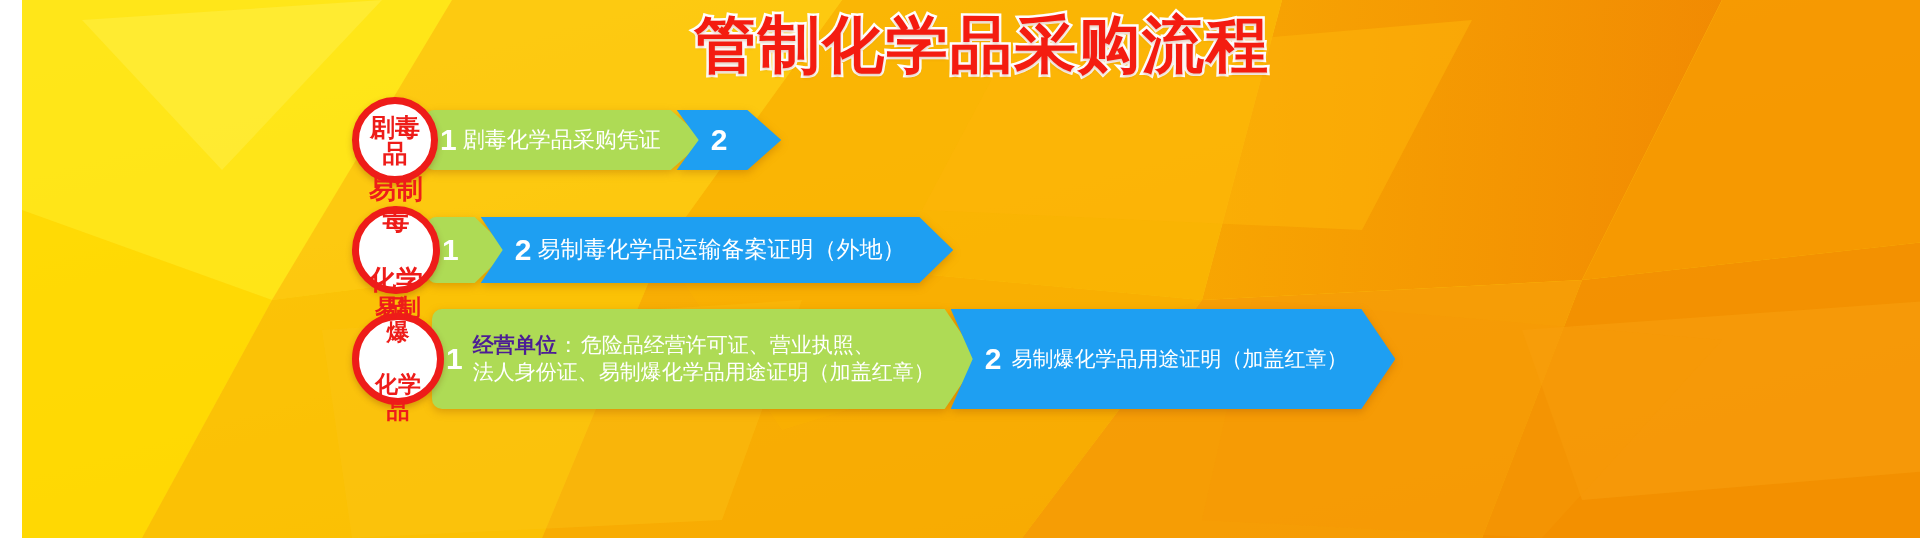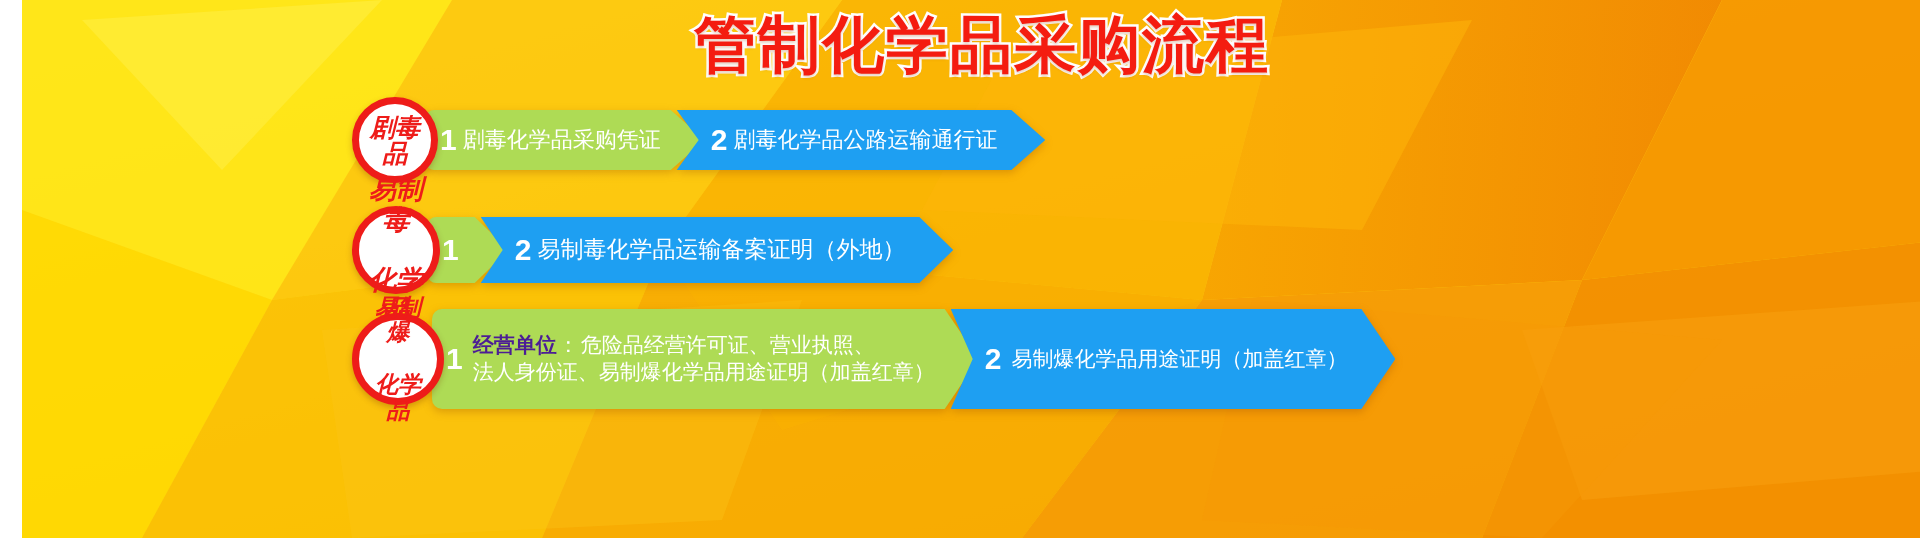--- a/index.html
+++ b/index.html
@@ -59,21 +59,21 @@
     justify-content: center;
     text-align: center;
     color: #ee1c19;
     font-weight: bold;
     box-shadow: 0 3px 6px rgba(120,50,0,.3);
     z-index: 6;
   }
   #row-0 .badge { width: 86px; height: 86px; font-size: 25px; line-height: 1.05; }
   #row-1 .badge { width: 88px; height: 88px; font-size: 27px; line-height: 1.12; }
   #row-2 .badge { width: 92px; height: 92px; font-size: 23px; line-height: 1.12; }
-  .badge span { display: block; padding: 0 4px; font-style: italic; }
+  .badge span { display: block; padding: 0 4px; }
 
   
   .track {
     position: relative;
     margin-left: -12px;
     display: flex;
     align-items: stretch;
     filter: drop-shadow(0 3px 4px rgba(140,60,0,.28));
   }
 
@@ -178,23 +178,20 @@
     </div>
     <div class="track">
       <div class="step green first">
         <span class="step-num">1</span>
         <span class="step-body">
           <span class="step-line">剧毒化学品采购凭证</span>
         </span>
       </div>
       <div class="step blue second">
         <span class="step-num">2</span>
-        <span class="step-body">
-          <span class="step-line">剧毒化学品公路运输通行证</span>
-        </span>
       </div>
     </div>
   </div>
 
   <div class="row" id="row-1">
     <div class="badge">
       <span>
         <span>易制毒</span><br>
         <span>化学品</span>
       </span>

